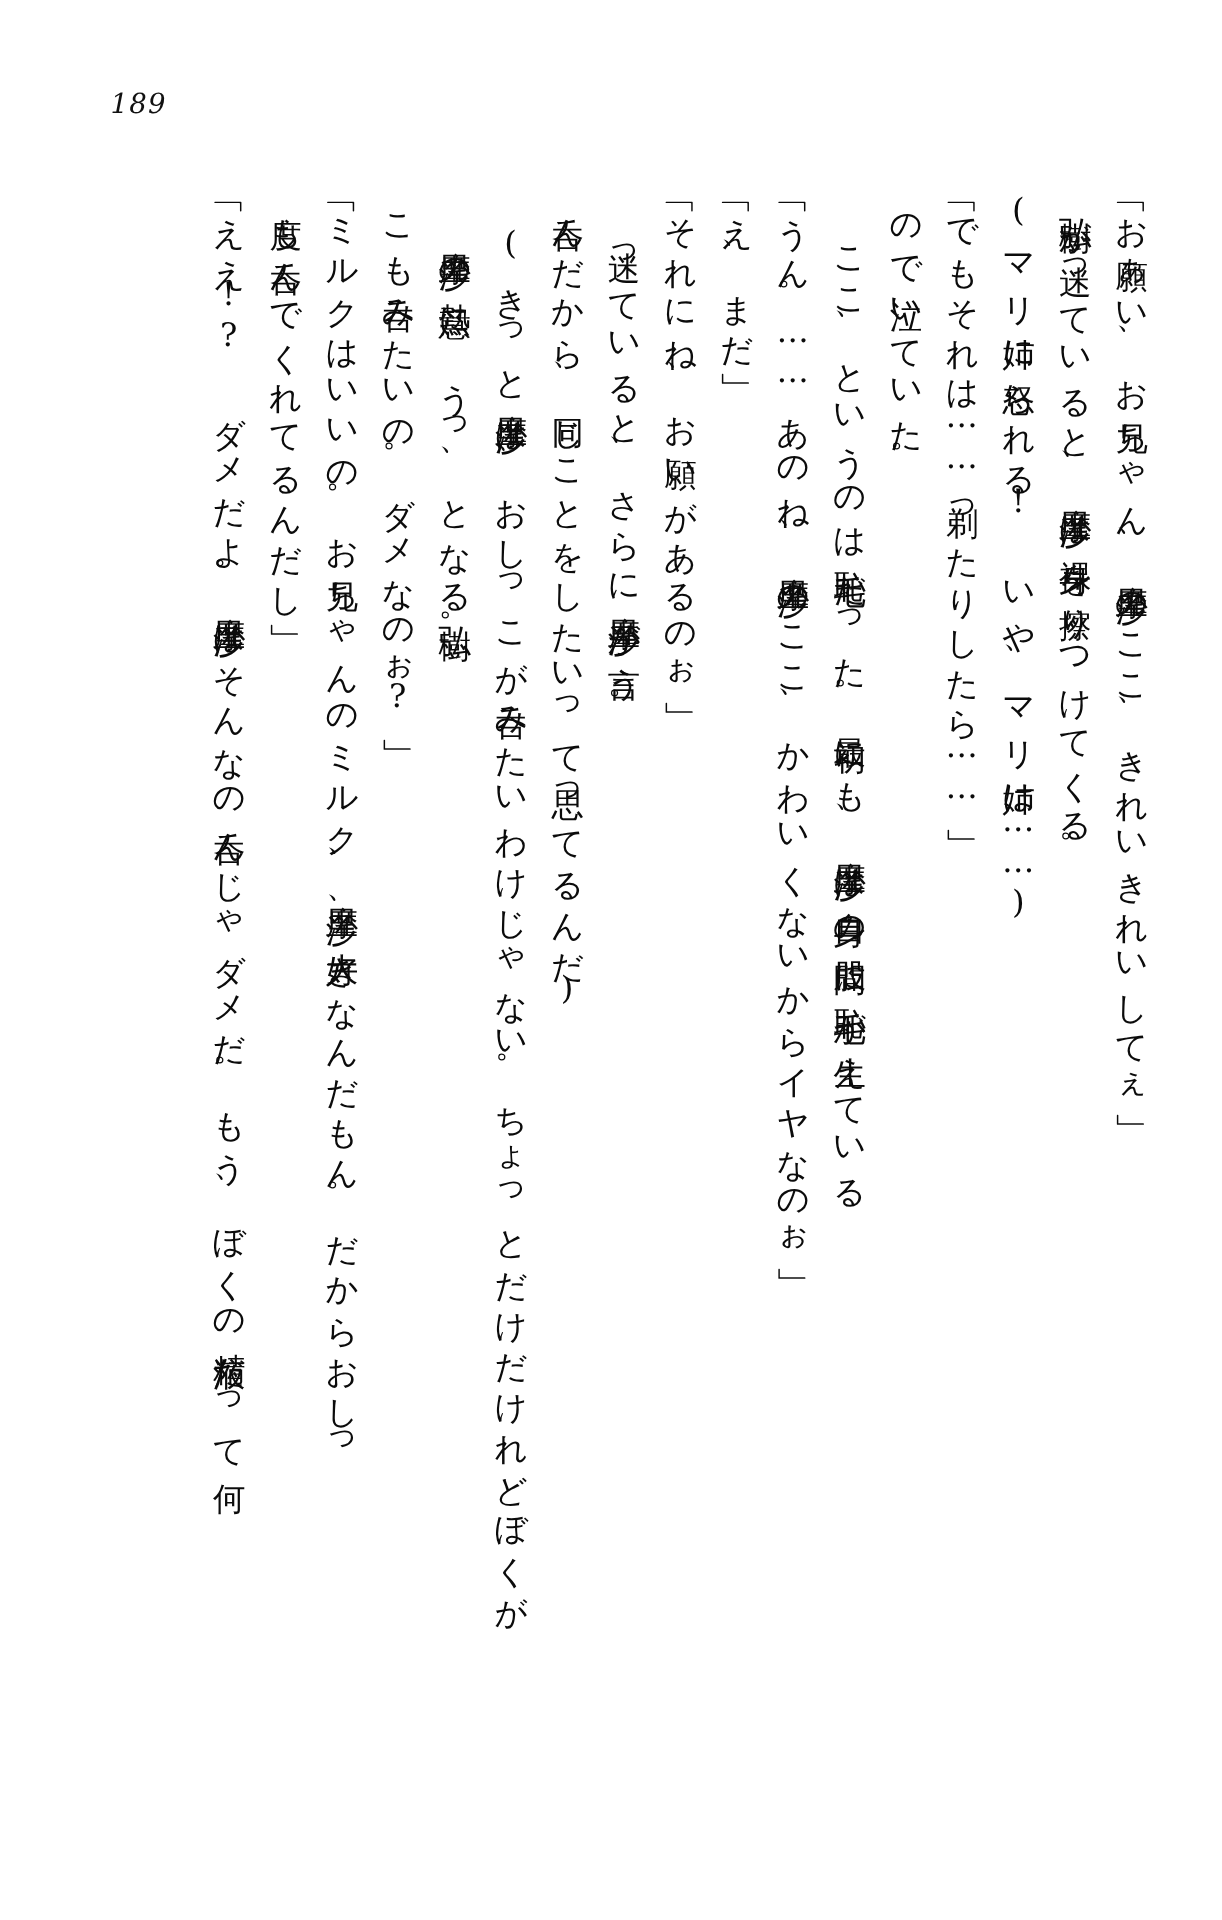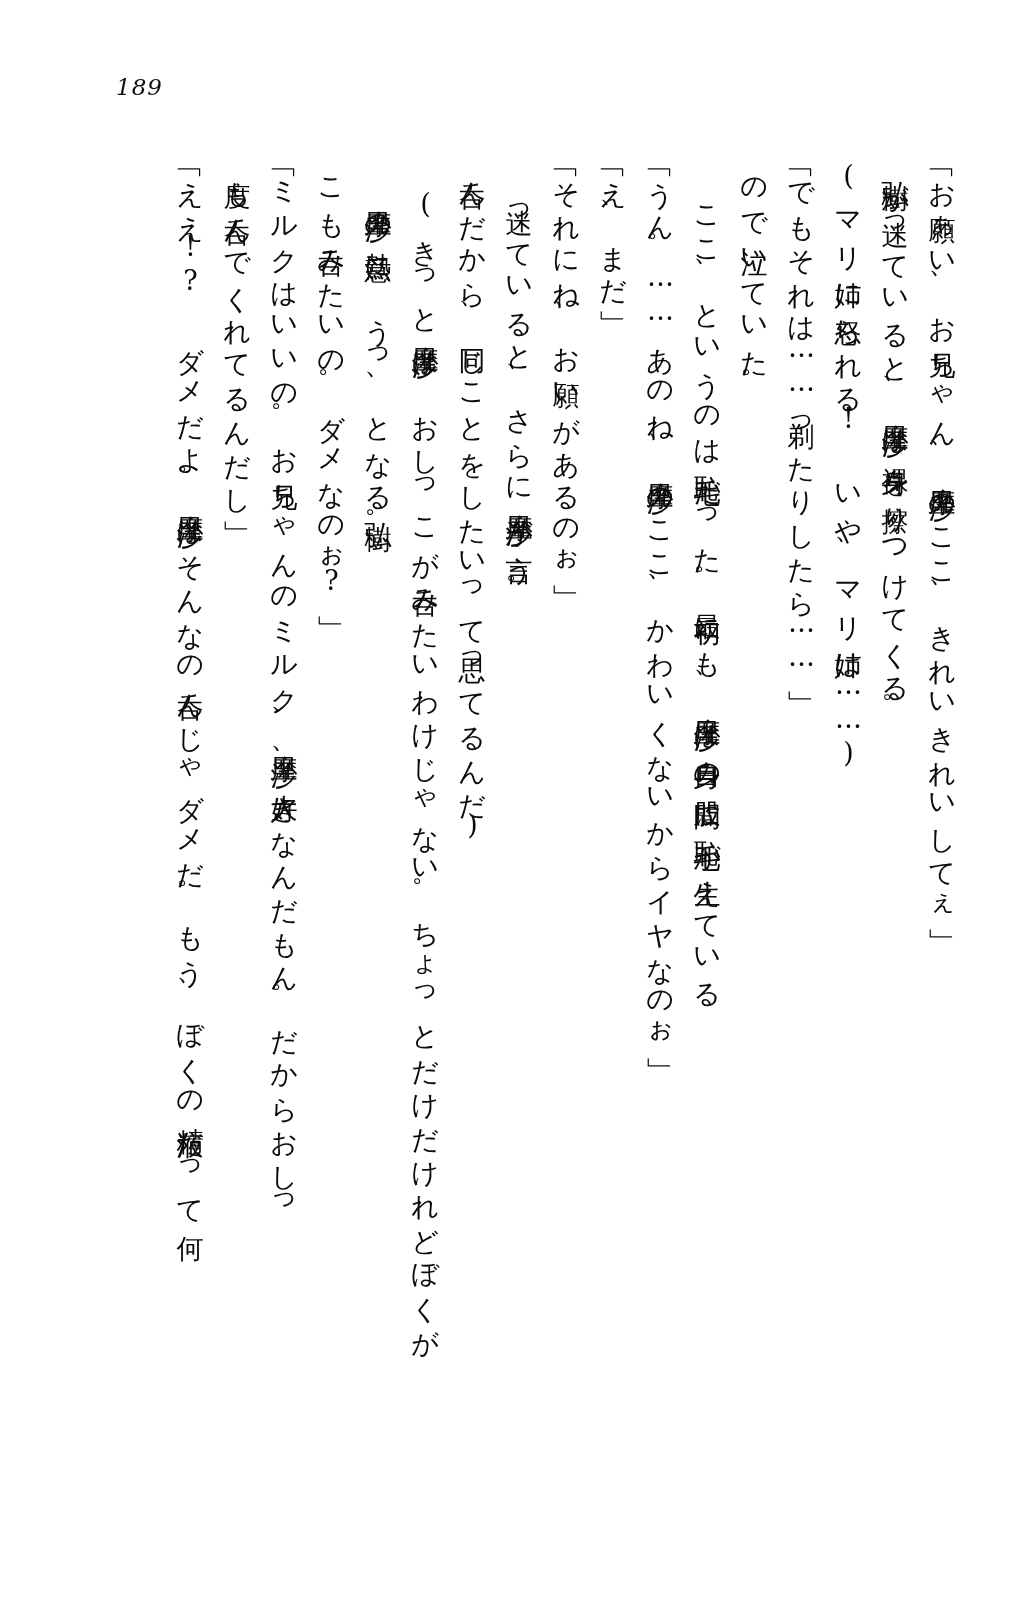--- a/index.html
+++ b/index.html
@@ -12,21 +12,21 @@
     width: 1018px;
     height: 1600px;
     background: #ffffff;
     overflow: hidden;
     font-family: "DejaVu Serif", "Liberation Serif", serif;
     color: #000000;
   }
   .page-number {
     position: absolute;
     top: 74px;
-    left: 116px;
+    left: 92px;
     font-family: "DejaVu Serif", "Liberation Serif", serif;
     font-style: italic;
     font-size: 23px;
     letter-spacing: 1px;
     color: #111;
   }
   
   .body-text {
     position: absolute;
     top: 160px;

